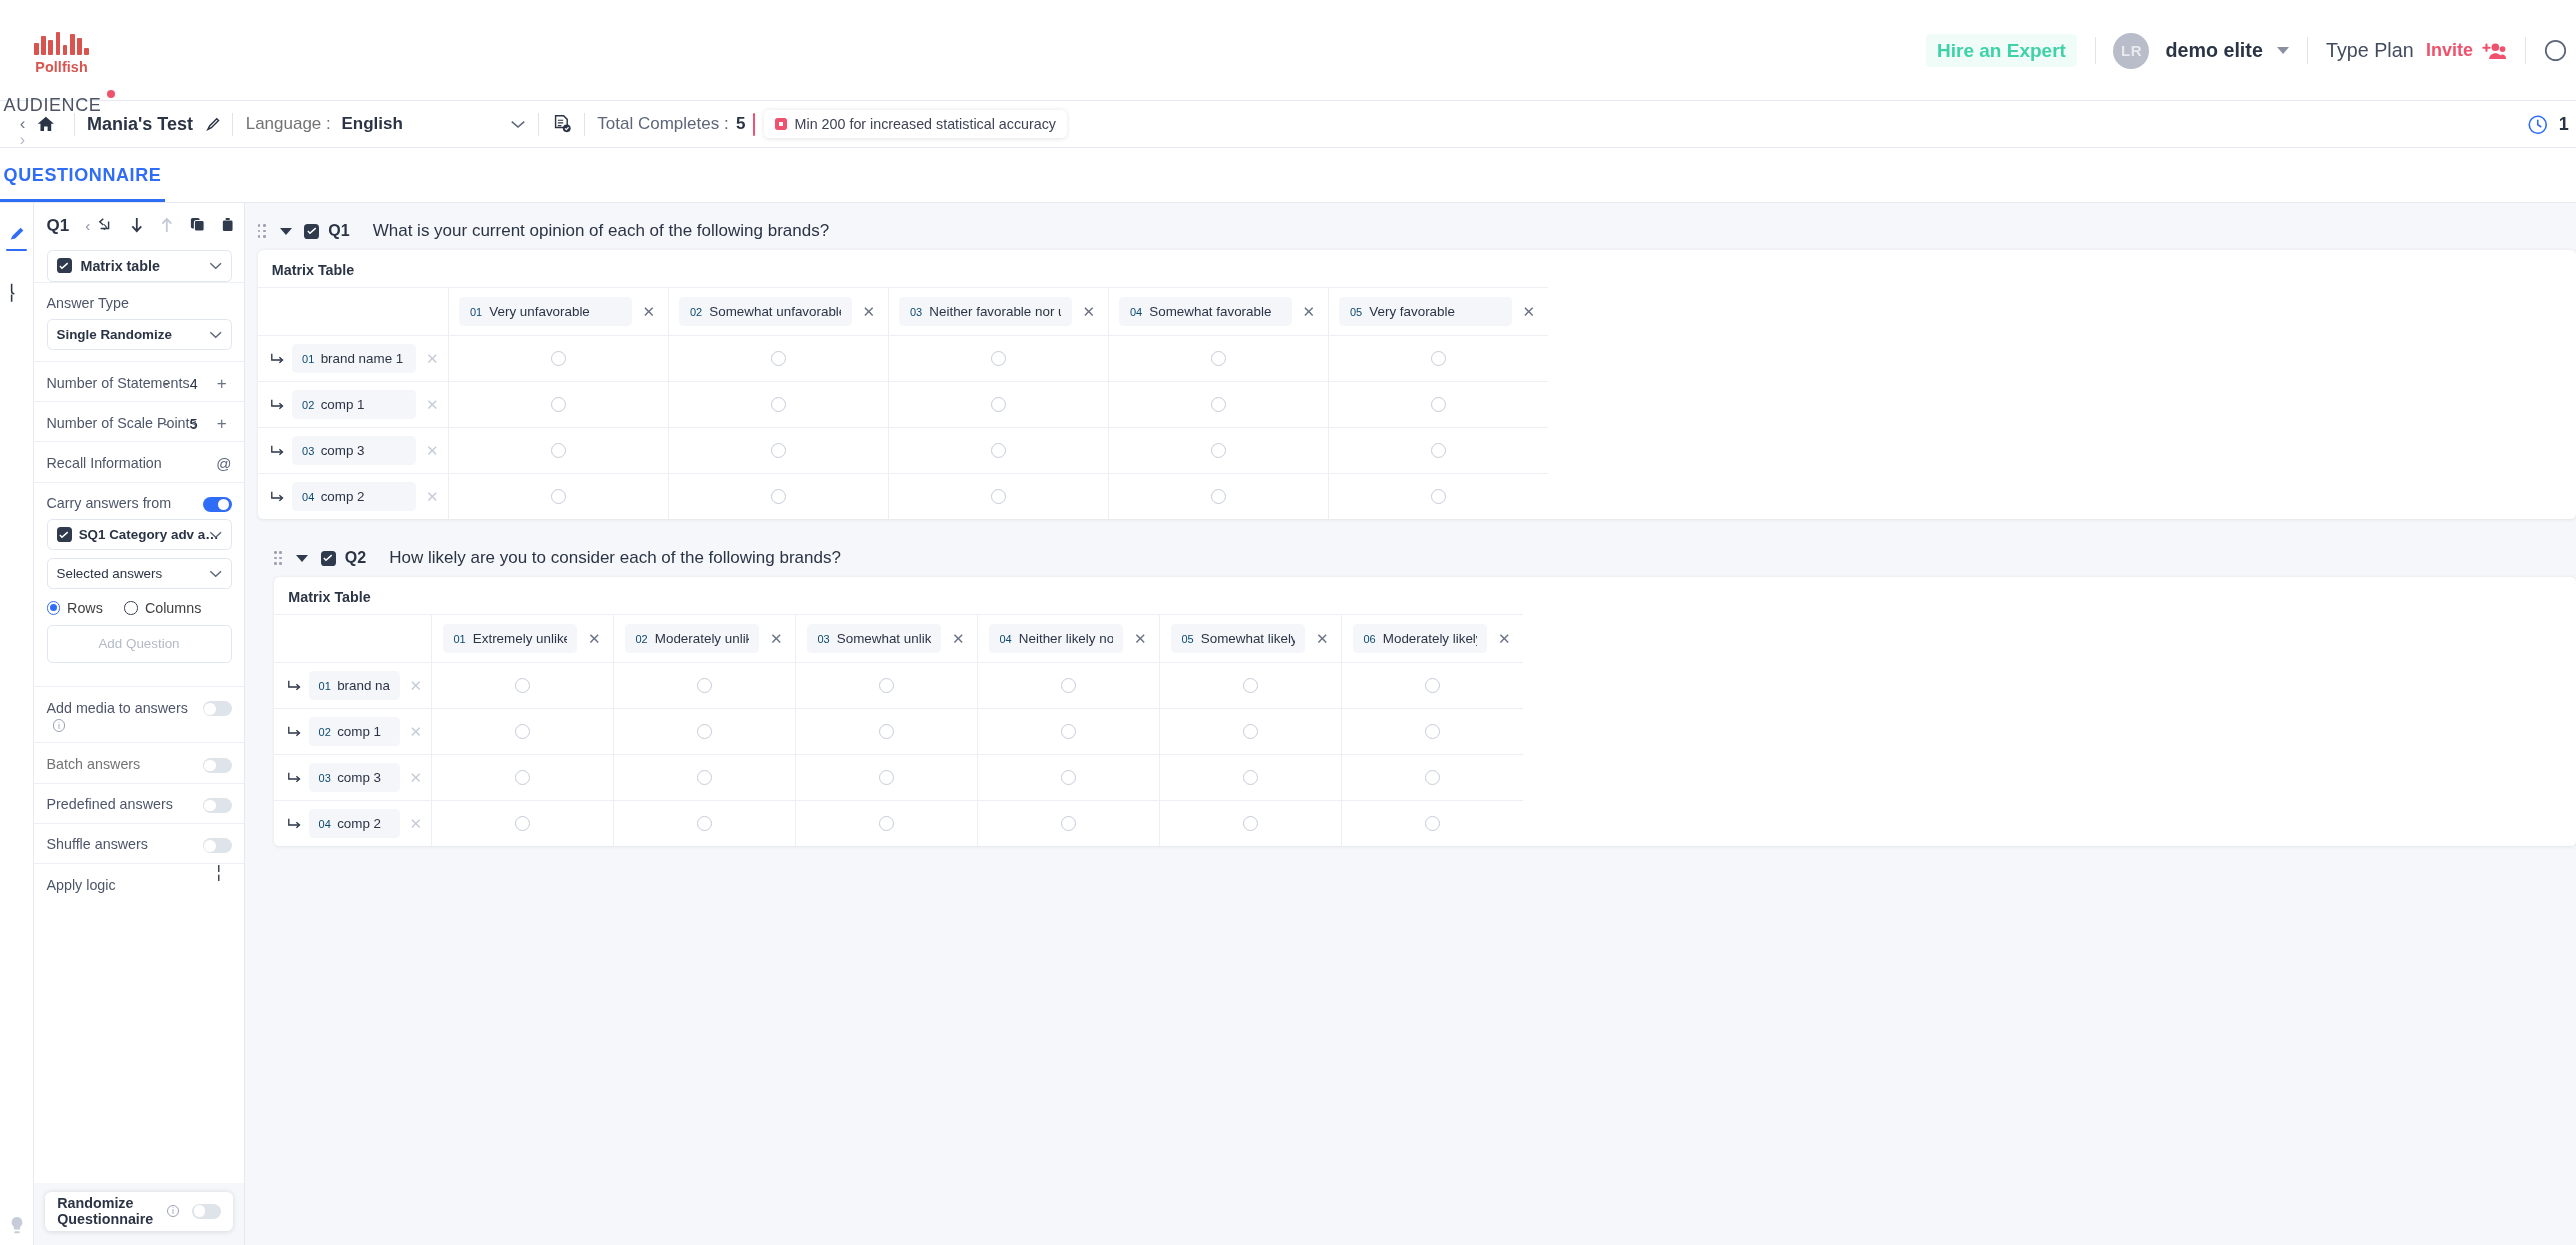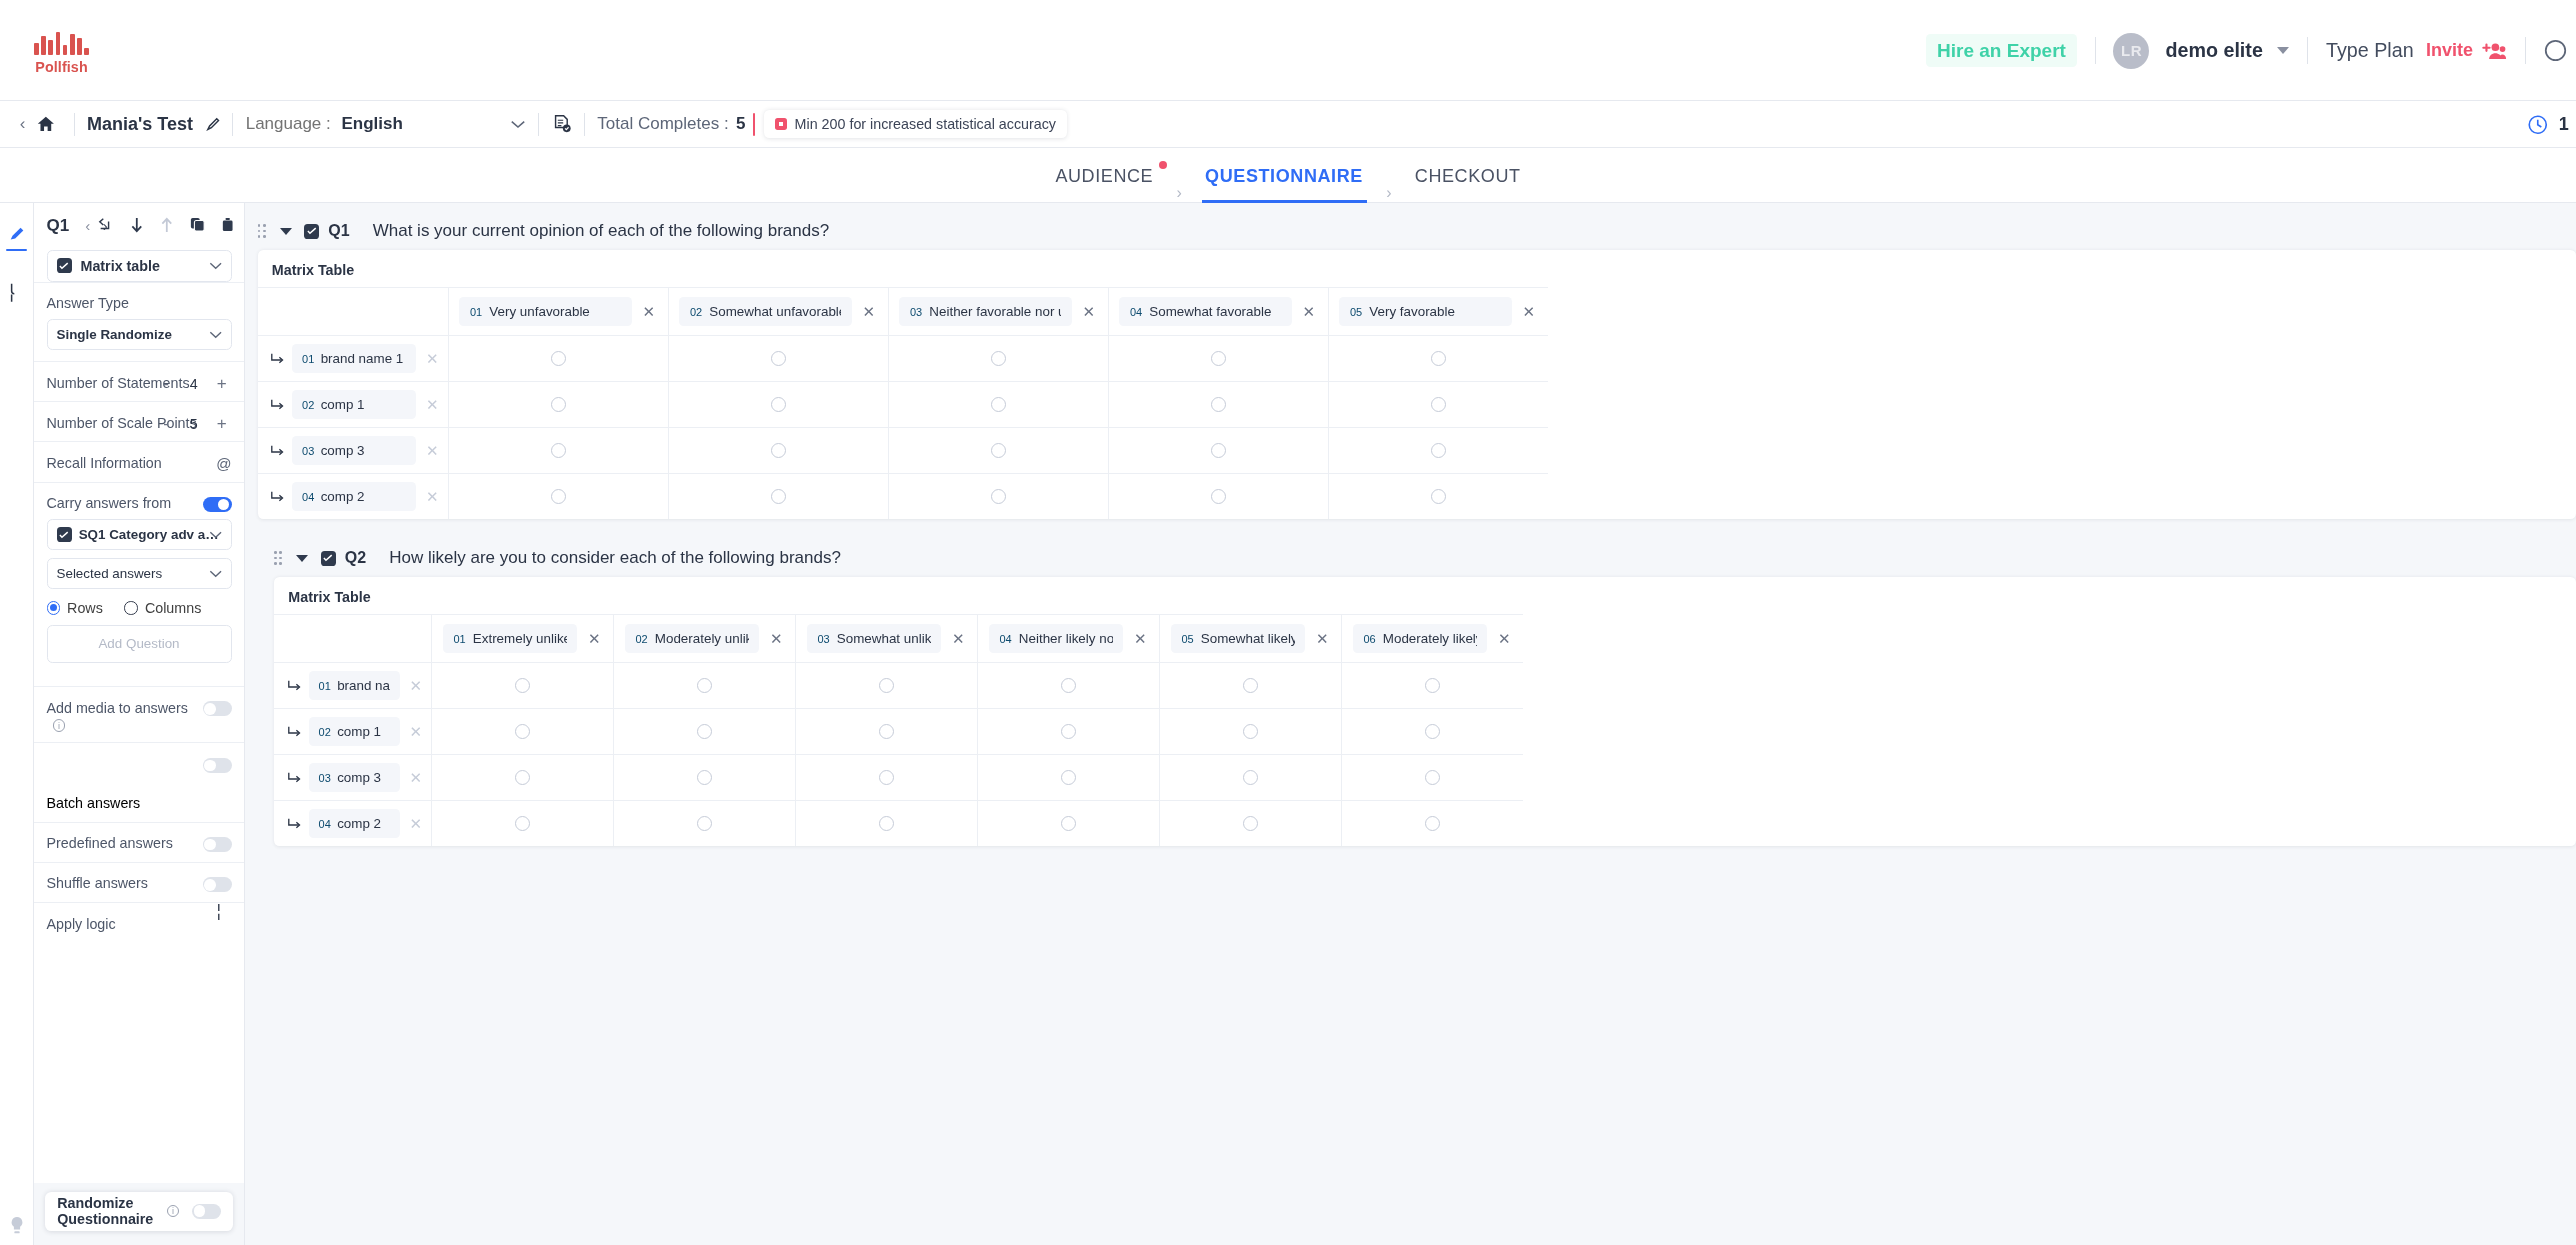--- a/index.html
+++ b/index.html
@@ -75,22 +75,23 @@
              display:flex; align-items:center; justify-content:center;}
   .warn-sq i { width: 4.5px; height:4.5px; background: #fff; display:block; }
   .warn-text { font-size: 14.3px; color: #3c4457; }
   .red-bracket { width: 2.7px; height: 23px; background: #f0526d; margin-left: 7.2px; border-radius:1.8px;}
   .subbar-right { position:absolute; right: 0; top:0; height: 47px; display:flex; align-items:center; padding-right: 7.2px; gap: 10.7px;}
   .timer-txt { font-size: 18px; color: #2b3445; font-weight: 600;}
 
   
   .navtabs {
     height: 55px; border-bottom: 0.9px solid #e6e9ef; background:#fff;
-    display: flex; align-items: flex-end; justify-content: center; gap: 0;
+    display: flex; align-items: flex-start; justify-content: center; gap: 0;
     position: relative;
+    flex-direction: column;
   }
   .tab {
     font-size: 18px; letter-spacing: 0.6px; color: #4a5264; padding: 16px 3.6px 15px;
     position: relative; white-space: nowrap;
   }
   .tab.active { color: #2f6df6; font-weight: 700; }
   .tab.active::after {
     content:""; position:absolute; left: 0; right: 0; bottom: -0.9px; height: 2.7px; background: #2f6df6;
   }
   .tab-dot { position: absolute; top: 10.7px; right: -9.8px; width: 8px; height: 8px; border-radius:50%; background: #f0526d; }
@@ -124,21 +125,21 @@
   .lp-select {
     margin: 5.4px 12.5px 0; height: 32px; border: 0.9px solid #e2e6ee; border-radius: 5.4px;
     display: flex; align-items:center; padding: 0 9px; gap: 9px; position:relative;
   }
   .cbx-dark { width: 15px; height: 15px; border-radius: 3.6px; background: #2f3a4d; display:flex; align-items:center; justify-content:center; flex: none;}
   .lp-select-label { font-size: 14.3px; font-weight: 700; color: #2b3445; white-space:nowrap; overflow:hidden; text-overflow: ellipsis;}
   .sel-caret { position:absolute; right: 8px; }
 
   .lp-row { border-top: 0.9px solid #eceff4; padding: 12.5px 12.5px 10.7px; position: relative; }
   .lp-label { font-size: 14.3px; color: #4d5668; }
-  .lp-label.disabled { color: #000000; margin-top: 39px; }
+  .lp-label.disabled { color: #737373; }
   .lp-sub-select {
     margin-top: 8px; height: 31px; border: 0.9px solid #e2e6ee; border-radius: 5.4px;
     display:flex; align-items:center; padding: 0 9px; position:relative;
   }
   .lp-sub-select .lp-select-label { font-size: 13.4px; }
 
   .stepper { position:absolute; right: 12.5px; top: 10.7px; display:flex; align-items:center; gap: 0; }
   .step-btn { width: 19.7px; text-align:center; font-size: 17px; color: #6b7384; }
   .step-val {
     width: 36px; height: 23px; font-size: 14.3px; color:#2b3445; display:flex;

